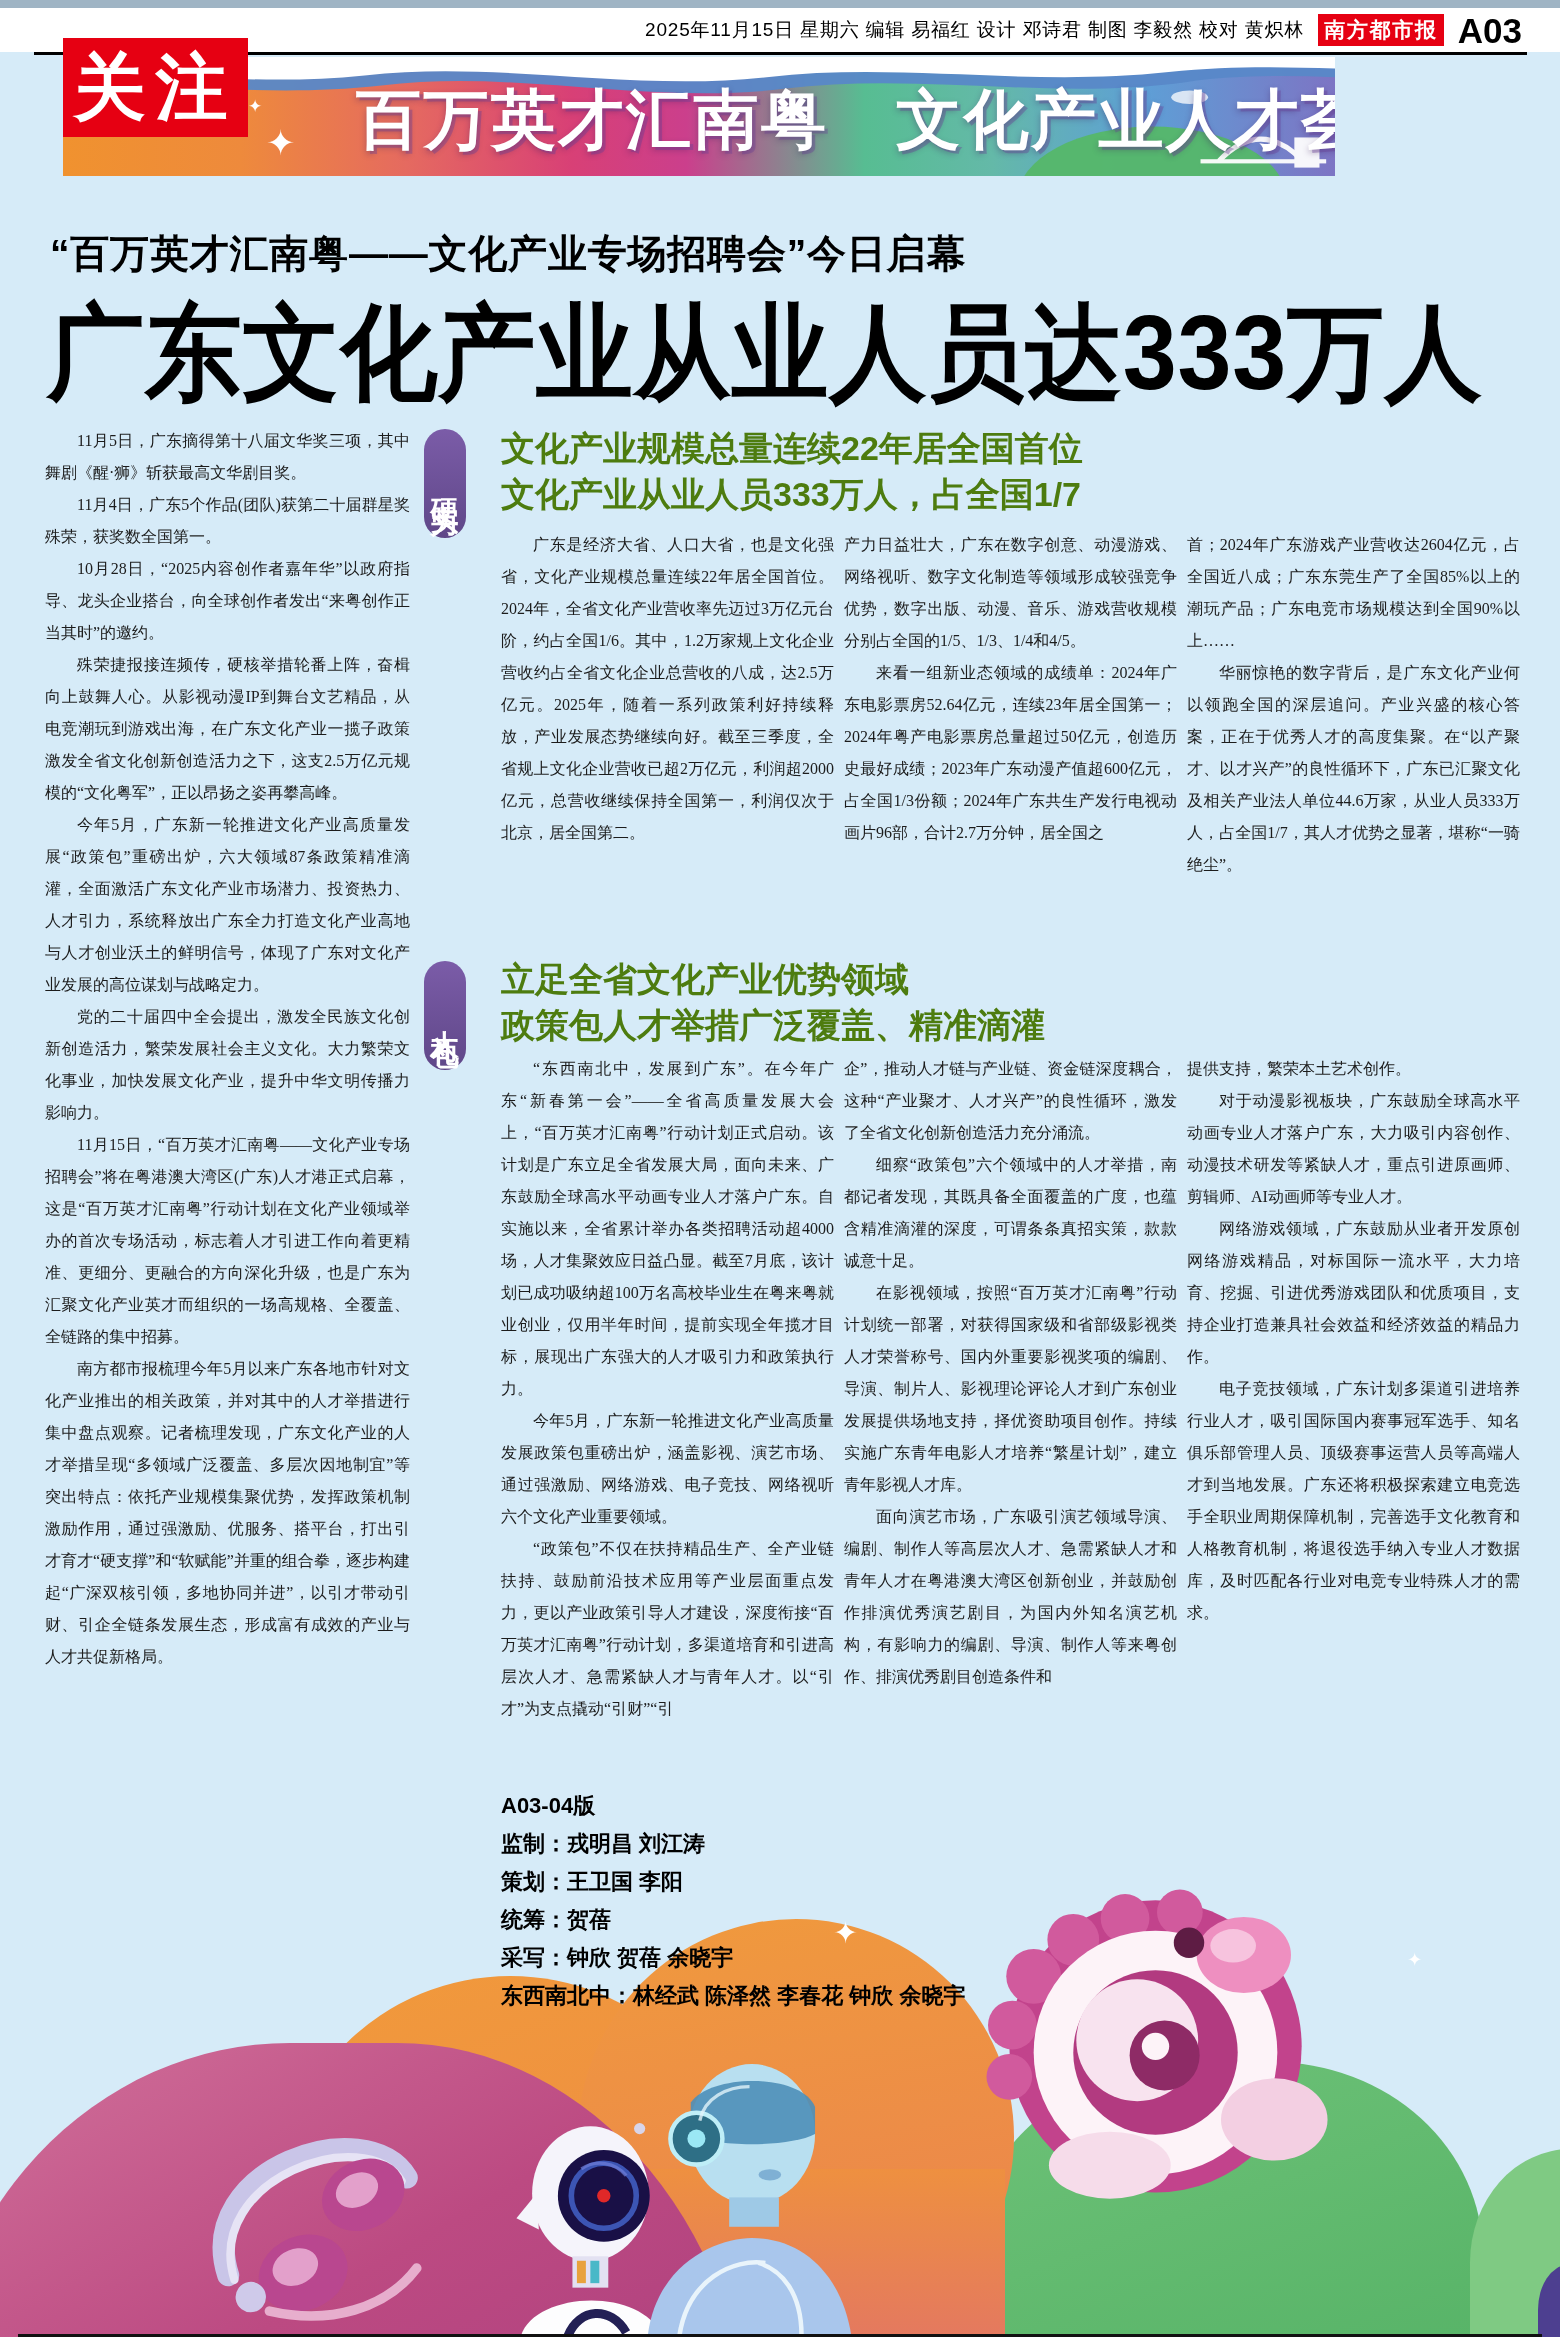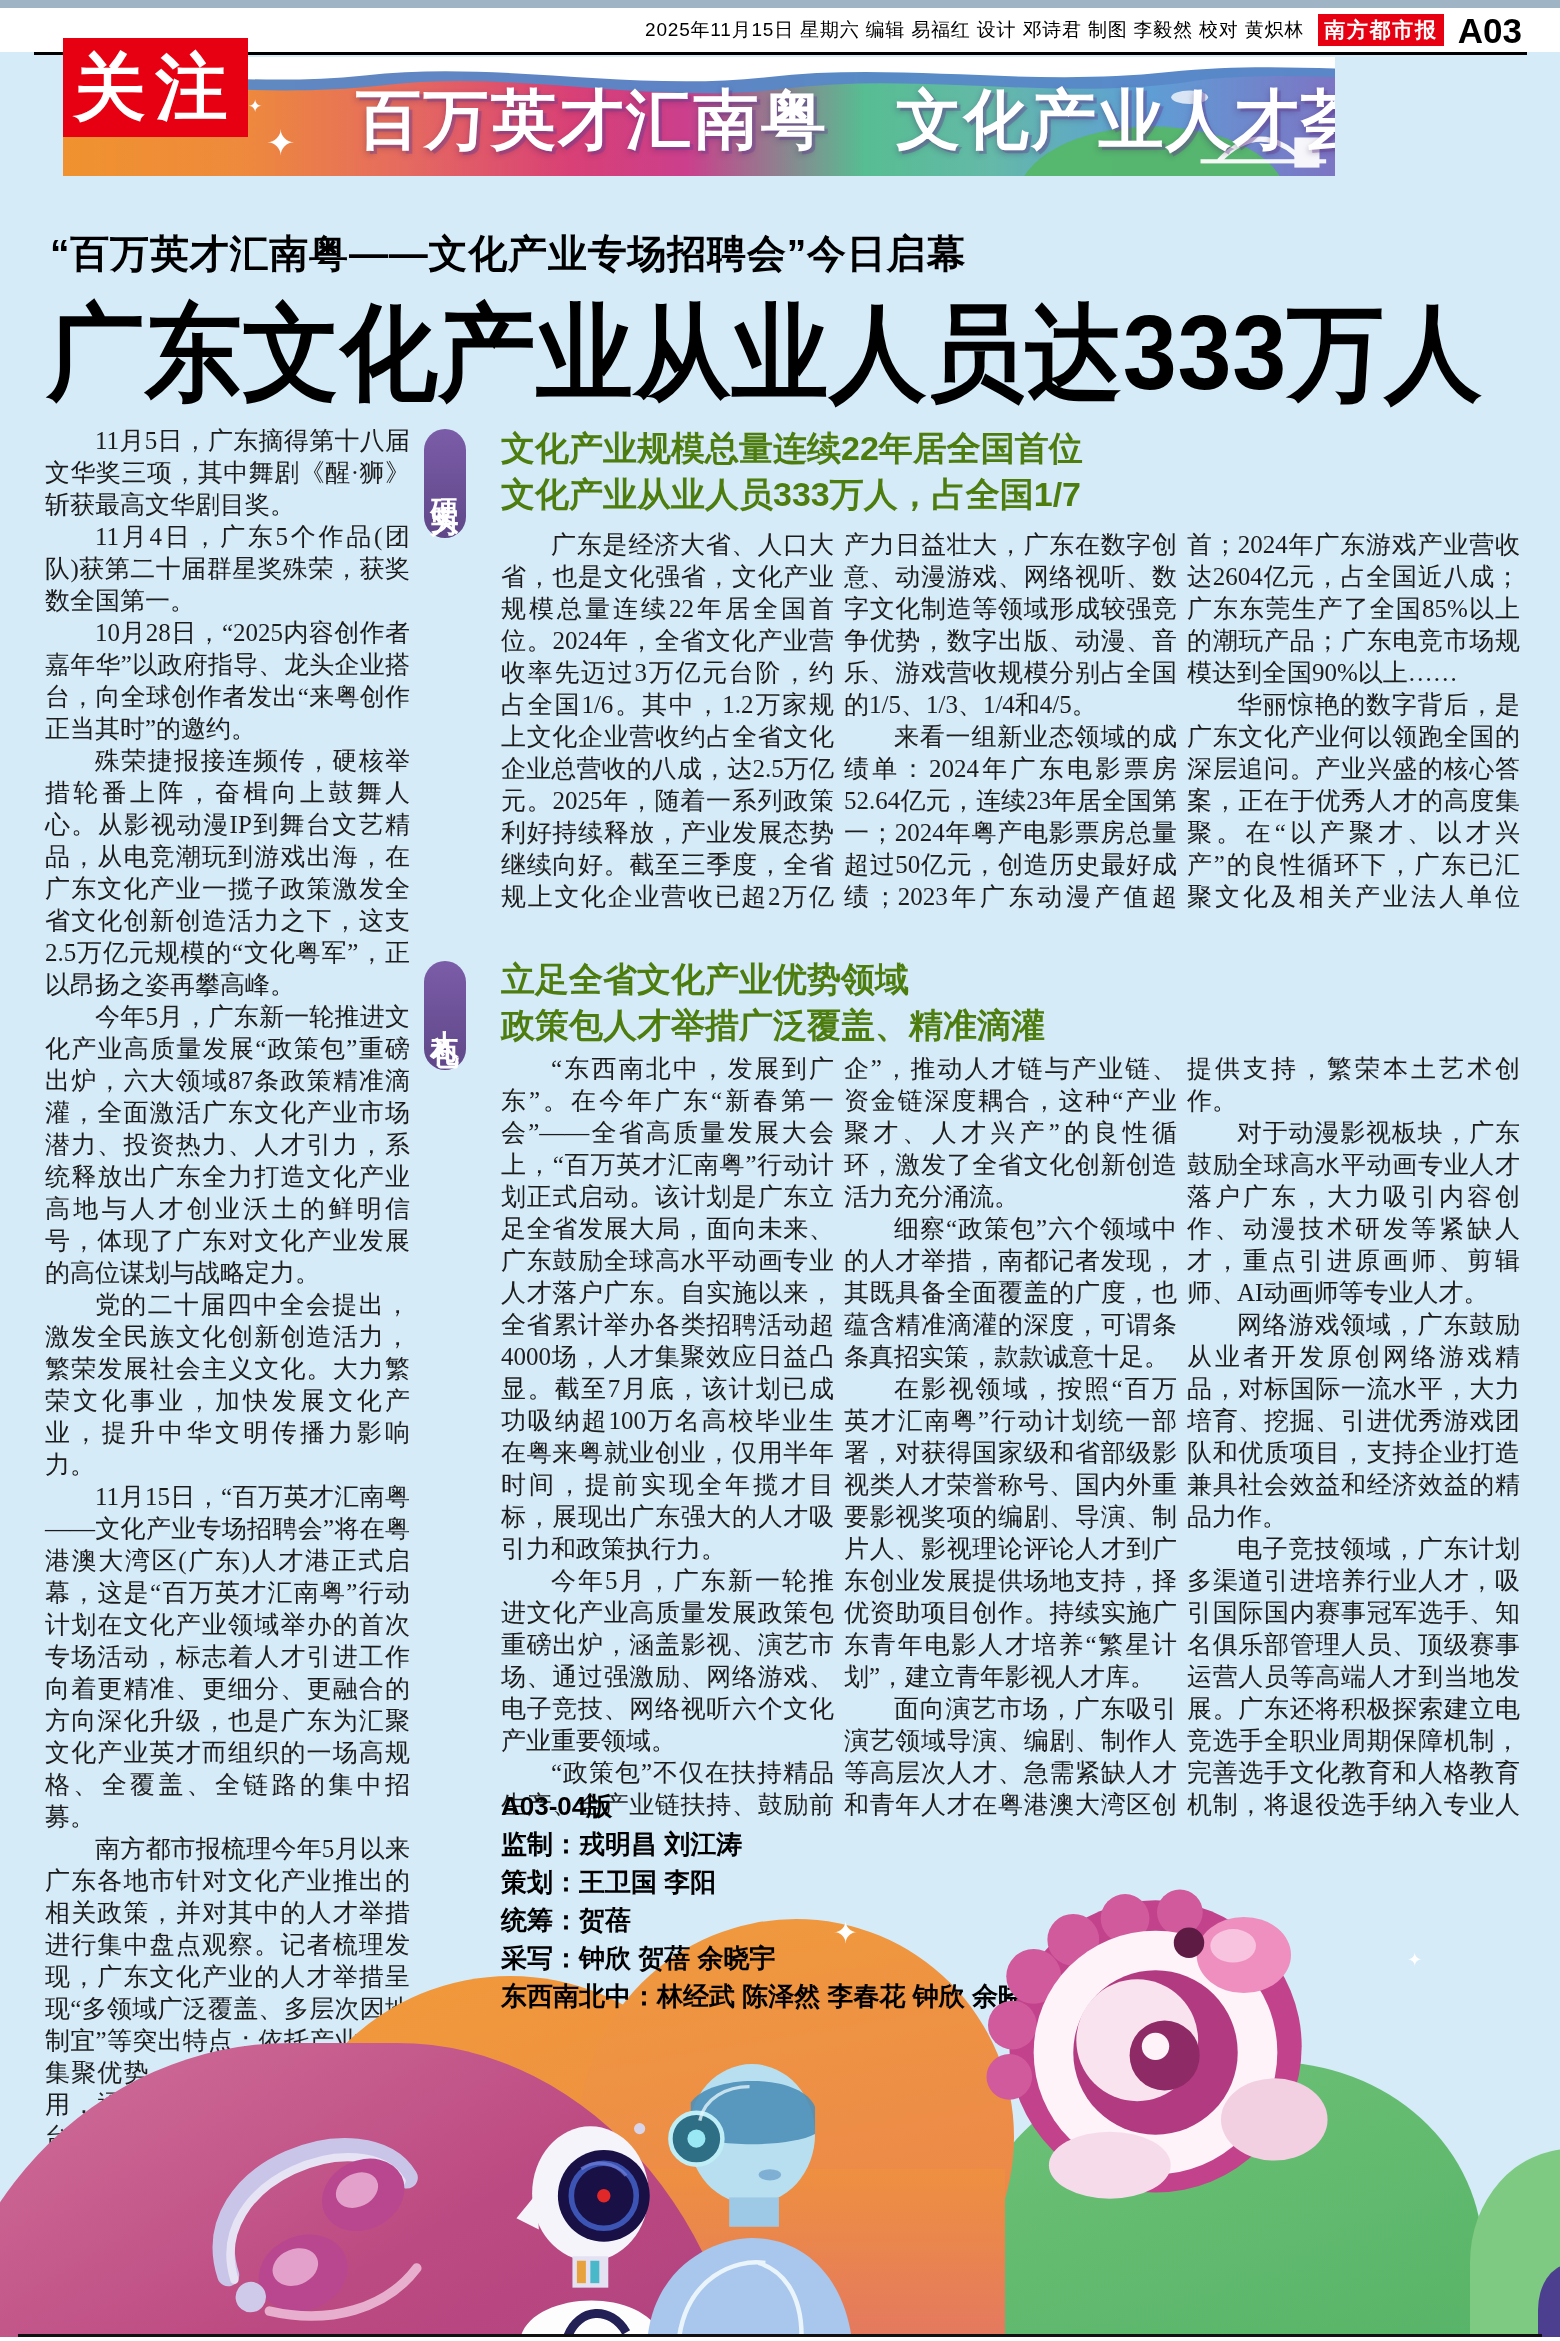--- a/index.html
+++ b/index.html
@@ -22,35 +22,35 @@
   .tag{position:absolute;top:30px;left:63px;width:185px;height:99px;background:#e60012;z-index:5;
        display:flex;align-items:center;justify-content:center;color:#fff;font-size:72px;font-weight:900;letter-spacing:10px;}
   .sparkle{position:absolute;color:#fff;z-index:6;line-height:1;}
   .sp1{left:266px;top:117px;font-size:35px;}
   .sp2{left:248px;top:90px;font-size:17px;}
   
   .kicker{position:absolute;left:50px;top:219px;font-size:39px;font-weight:700;color:#000;letter-spacing:0.8px;}
   .bigtitle{position:absolute;left:47px;top:276px;font-size:97px;font-weight:900;color:#000;
             letter-spacing:0.8px;white-space:nowrap;transform:scaleY(1.08);transform-origin:top left;}
   
-  .serif p{margin:0;font-family:"Liberation Serif","DejaVu Serif",serif;font-size:25px;line-height:32px;
+  .serif p{margin:0;font-family:"Liberation Serif","DejaVu Serif",serif;font-size:16px;line-height:32px;
            text-align:justify;color:#1c1c1c;text-indent:2em;}
   .serif p.noind{text-indent:0;}
   .lead{position:absolute;left:45px;top:417px;width:365px;}
   .label{position:absolute;left:424px;width:42px;height:109px;border-radius:21px;z-index:3;
          background:linear-gradient(180deg,#7b5ca8,#5f4788);color:#fff;font-size:28.5px;font-weight:700;
          writing-mode:vertical-rl;text-orientation:upright;display:flex;align-items:center;justify-content:center;letter-spacing:5px;}
   .lab1{top:421px;} .lab2{top:953px;}
   .intro{position:absolute;left:501px;font-size:34px;line-height:46px;font-weight:800;color:#4d7c0f;}
   .int1{top:417px;} .int2{top:948px;}
   .cols{position:absolute;left:501px;width:1019px;display:flex;gap:10px;overflow:hidden;}
   .cols .col{flex:1;overflow:hidden;}
   .cols1{top:521px;height:385px;} .cols2{top:1045px;height:769px;}
   
-  .credits{position:absolute;left:501px;top:1779px;font-size:26px;line-height:38px;font-weight:700;color:#000;z-index:4;}
+  .credits{position:absolute;left:501px;top:1779px;font-size:22px;line-height:38px;font-weight:700;color:#000;z-index:4;}
   
   .blob{position:absolute;}
   .lime{left:712px;top:2128px;width:285px;height:203px;border-radius:50% 50% 0 0;background:#8dc858;z-index:1;}
   .greenbig{left:955px;top:2054px;width:528px;height:276px;border-radius:45% 40% 0 0/85% 70% 0 0;
             background:linear-gradient(160deg,#6ec278,#58b468);z-index:1;}
   .greenright{left:1470px;top:2141px;width:201px;height:189px;border-radius:50% 50% 0 0/60% 60% 0 0;background:#7fca83;z-index:1;}
   .purplecorner{left:1538px;top:2257px;width:50px;height:75px;border-radius:60% 0 0 0;background:#4d3f90;z-index:1;}
   .orangeA{left:276px;top:1968px;width:469px;height:469px;border-radius:50%;background:linear-gradient(160deg,#f19a3b,#ec8747);z-index:2;}
   .orangeB{left:578px;top:1911px;width:436px;height:436px;border-radius:50%;background:linear-gradient(170deg,#f09a3d,#ea8150);z-index:2;}
   .orangeC{left:285px;top:2161px;width:720px;height:168px;background:linear-gradient(180deg,#ee9040,#e4795f);z-index:2;}

